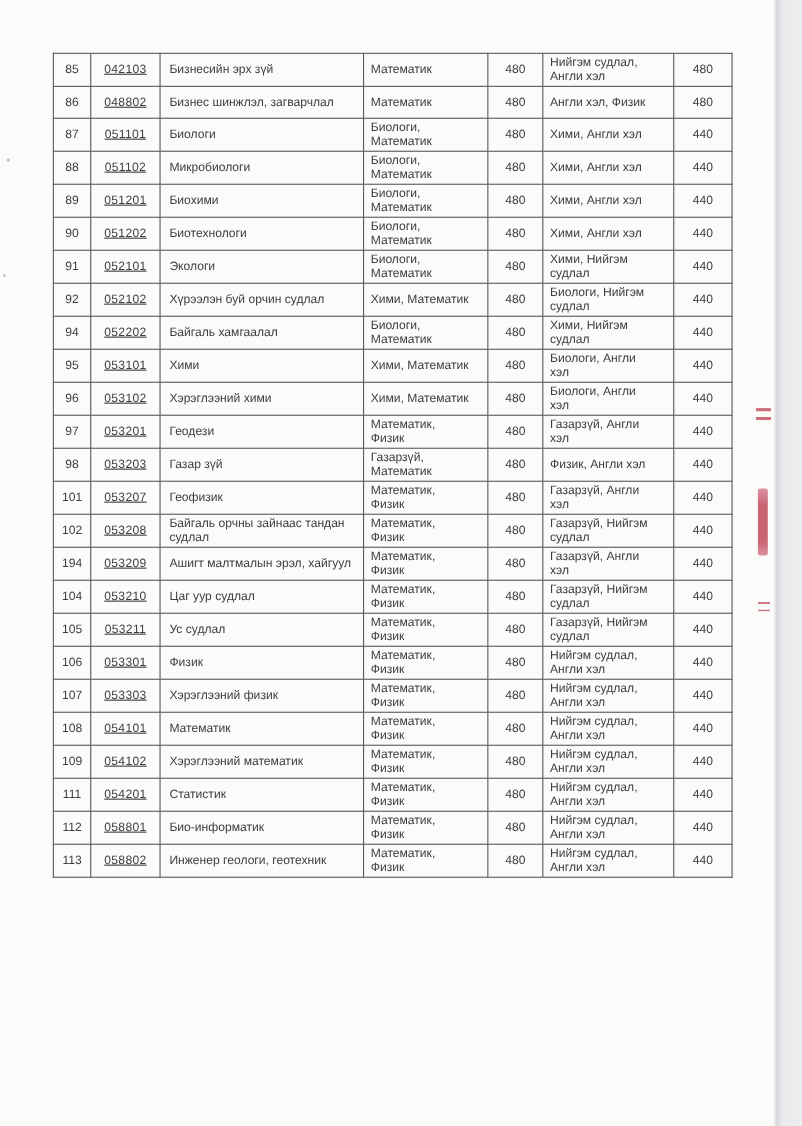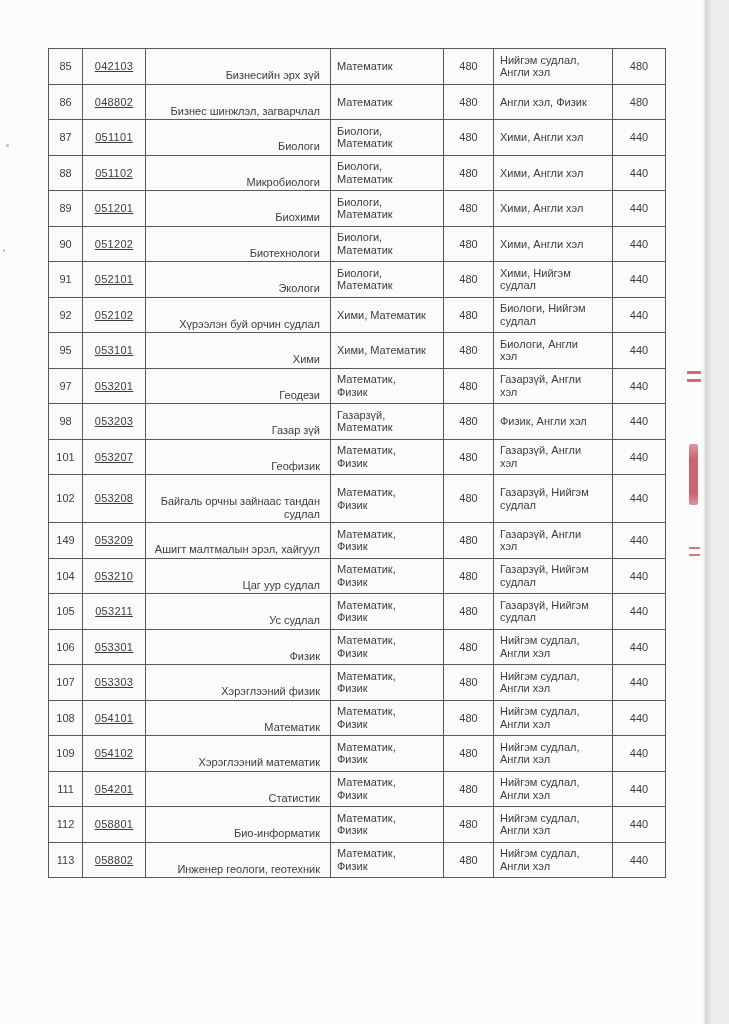--- a/index.html
+++ b/index.html
@@ -44,21 +44,21 @@
     border:1px solid var(--line-color);
     color:var(--ink-color);
     font-size:11px;
     line-height:12.5px;
     height:29px;
     vertical-align:middle;
     overflow:hidden;
   }
   td.c-no{text-align:center;}
   td.c-code{text-align:center;letter-spacing:.3px;text-decoration:underline;}
-  td.c-name{padding:20px 10px 2px 8px;text-align:right;}
+  td.c-name{padding:2px 10px 2px 8px;}
   td.c-subj{padding:2px 14px 2px 6px;}
   td.c-score{text-align:center;}
 
   
   .mark{position:absolute;}
   .mark-dbl-top{
     left:687px;top:371px;width:14px;height:11px;
     border-top:3px solid var(--mark-color);
     border-bottom:3px solid var(--mark-color);
     opacity:.85;border-radius:1px;
@@ -160,29 +160,47 @@
         <tr>
     <td class="c-no">92</td>
     <td class="c-code">052102</td>
     <td class="c-name">Хүрээлэн буй орчин судлал</td>
     <td class="c-subj">Хими, Математик</td>
     <td class="c-score">480</td>
     <td class="c-subj">Биологи, Нийгэм судлал</td>
     <td class="c-score">440</td>
   </tr>
         <tr>
+    <td class="c-no">94</td>
+    <td class="c-code">052202</td>
+    <td class="c-name">Байгаль хамгаалал</td>
+    <td class="c-subj">Биологи, Математик</td>
+    <td class="c-score">480</td>
+    <td class="c-subj">Хими, Нийгэм судлал</td>
+    <td class="c-score">440</td>
+  </tr>
+        <tr>
     <td class="c-no">95</td>
     <td class="c-code">053101</td>
     <td class="c-name">Хими</td>
     <td class="c-subj">Хими, Математик</td>
     <td class="c-score">480</td>
     <td class="c-subj">Биологи, Англи хэл</td>
     <td class="c-score">440</td>
   </tr>
         <tr>
+    <td class="c-no">96</td>
+    <td class="c-code">053102</td>
+    <td class="c-name">Хэрэглээний хими</td>
+    <td class="c-subj">Хими, Математик</td>
+    <td class="c-score">480</td>
+    <td class="c-subj">Биологи, Англи хэл</td>
+    <td class="c-score">440</td>
+  </tr>
+        <tr>
     <td class="c-no">97</td>
     <td class="c-code">053201</td>
     <td class="c-name">Геодези</td>
     <td class="c-subj">Математик, Физик</td>
     <td class="c-score">480</td>
     <td class="c-subj">Газарзүй, Англи хэл</td>
     <td class="c-score">440</td>
   </tr>
         <tr>
     <td class="c-no">98</td>
@@ -205,21 +223,21 @@
         <tr>
     <td class="c-no">102</td>
     <td class="c-code">053208</td>
     <td class="c-name">Байгаль орчны зайнаас тандан судлал</td>
     <td class="c-subj">Математик, Физик</td>
     <td class="c-score">480</td>
     <td class="c-subj">Газарзүй, Нийгэм судлал</td>
     <td class="c-score">440</td>
   </tr>
         <tr>
-    <td class="c-no">149</td>
+    <td class="c-no">194</td>
     <td class="c-code">053209</td>
     <td class="c-name">Ашигт малтмалын эрэл, хайгуул</td>
     <td class="c-subj">Математик, Физик</td>
     <td class="c-score">480</td>
     <td class="c-subj">Газарзүй, Англи хэл</td>
     <td class="c-score">440</td>
   </tr>
         <tr>
     <td class="c-no">104</td>
     <td class="c-code">053210</td>

